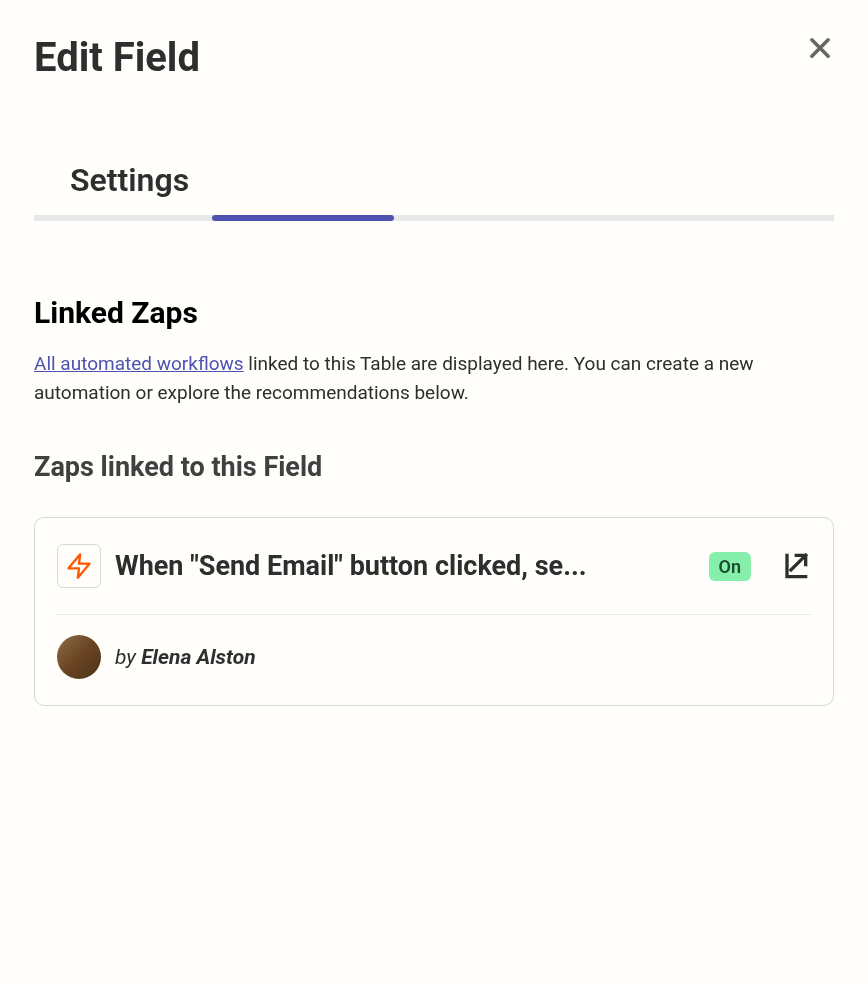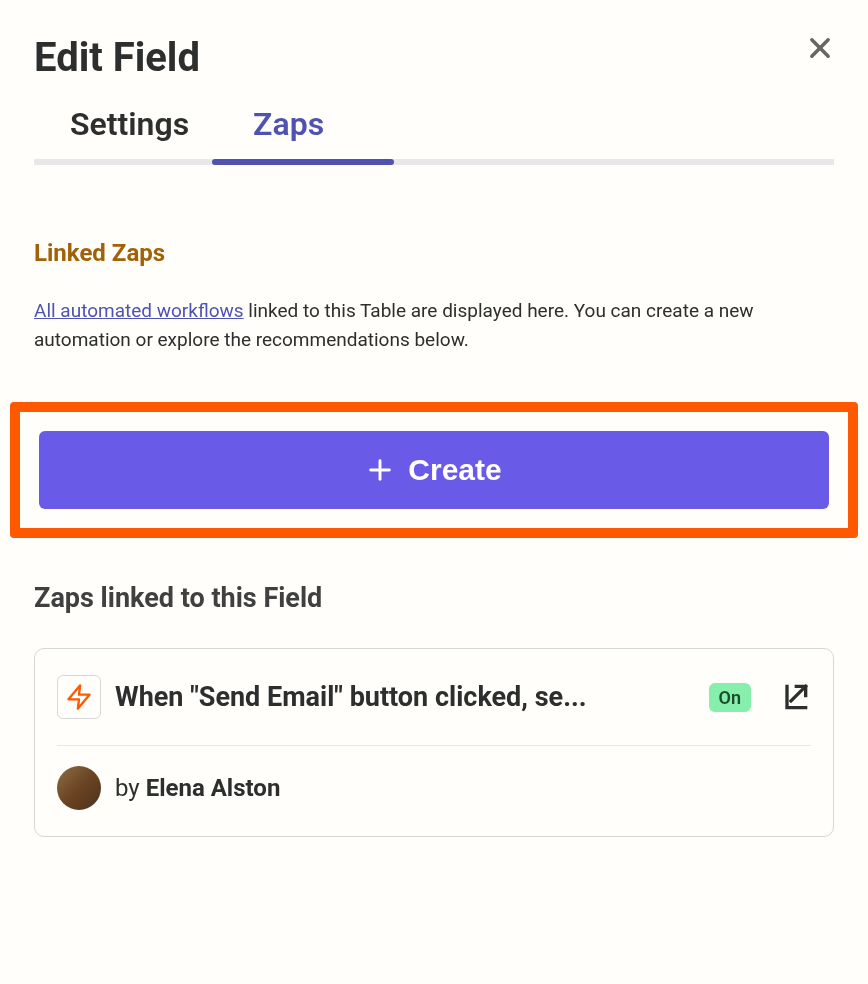--- a/index.html
+++ b/index.html
@@ -37,21 +37,21 @@
     
     .close-icon svg {
       width: 100%;
       height: 100%;
     }
     
     .tabs {
       display: flex;
       gap: 64px;
       padding: 0 70px;
-      margin-top: 24px;
+      margin-top: 80px;
     }
     
     .tab {
       font-size: 32px;
       font-weight: 600;
       color: #2d2e2e;
       padding-bottom: 16px;
       cursor: pointer;
     }
     
@@ -73,24 +73,24 @@
       left: 178px;
       width: 182px;
       border-radius: 3px;
     }
     
     .content {
       padding: 74px 34px 0 34px;
     }
     
     .section-heading {
-      font-size: 24px;
-      font-weight: 700;
-      color: #a16207;
-      margin-bottom: 30px;
+      font-size: 30px;
+      font-weight: 700;
+      color: #000000;
+      margin-bottom: 20px;
     }
     
     .description {
       font-size: 19px;
       line-height: 1.5;
       color: #2d2e2e;
     }
     
     .description a {
       color: #4f52b1;
@@ -212,22 +212,23 @@
     
     .avatar {
       width: 44px;
       height: 44px;
       border-radius: 50%;
       background: linear-gradient(135deg, #8b6f47 0%, #6b4423 50%, #4a3319 100%);
       flex-shrink: 0;
     }
     
     .author-text {
-      font-size: 24px;
-      color: #2d2e2e;
+      font-size: 21px;
+      color: #2d2e2e;
+      font-style: italic;
     }
     
     .author-name {
       font-weight: 700;
     }
   </style>
 </head>
 <body>
 
 <div class="header">
@@ -235,45 +236,33 @@
   <div class="close-icon">
     <svg viewBox="0 0 24 24" fill="none" stroke="#666" stroke-width="3" stroke-linecap="round">
       <line x1="5" y1="5" x2="19" y2="19"></line>
       <line x1="19" y1="5" x2="5" y2="19"></line>
     </svg>
   </div>
 </div>
 
 <div class="tabs">
   <div class="tab">Settings</div>
-  <div class="tab active">Zaps</div>
 </div>
 
 <div class="tab-underline">
   <div class="tab-underline-active"></div>
 </div>
 
 <div class="content">
   <h2 class="section-heading">Linked Zaps</h2>
 
   <p class="description">
     <a href="#">All automated workflows</a><span> linked to this Table are displayed here. You can create a new automation or explore the recommendations below.</span>
   </p>
 
-  <div class="highlight-box">
-    <button class="create-button">
-      <span class="plus-icon">
-        <svg viewBox="0 0 24 24" fill="none" stroke="white" stroke-width="2.5" stroke-linecap="round">
-          <line x1="12" y1="4" x2="12" y2="20"></line>
-          <line x1="4" y1="12" x2="20" y2="12"></line>
-        </svg>
-      </span>
-      <span>Create</span>
-    </button>
-  </div>
 
   <h3 class="subsection-heading">Zaps linked to this Field</h3>
 
   <div class="zap-card">
     <div class="zap-row">
       <div class="zap-icon-box">
         <span class="bolt-icon">
           <svg viewBox="0 0 24 24" fill="none" stroke="#ff5900" stroke-width="2" stroke-linejoin="round" stroke-linecap="round">
             <polygon points="13 2 3 14 12 14 11 22 21 10 12 10 13 2"></polygon>
           </svg>

